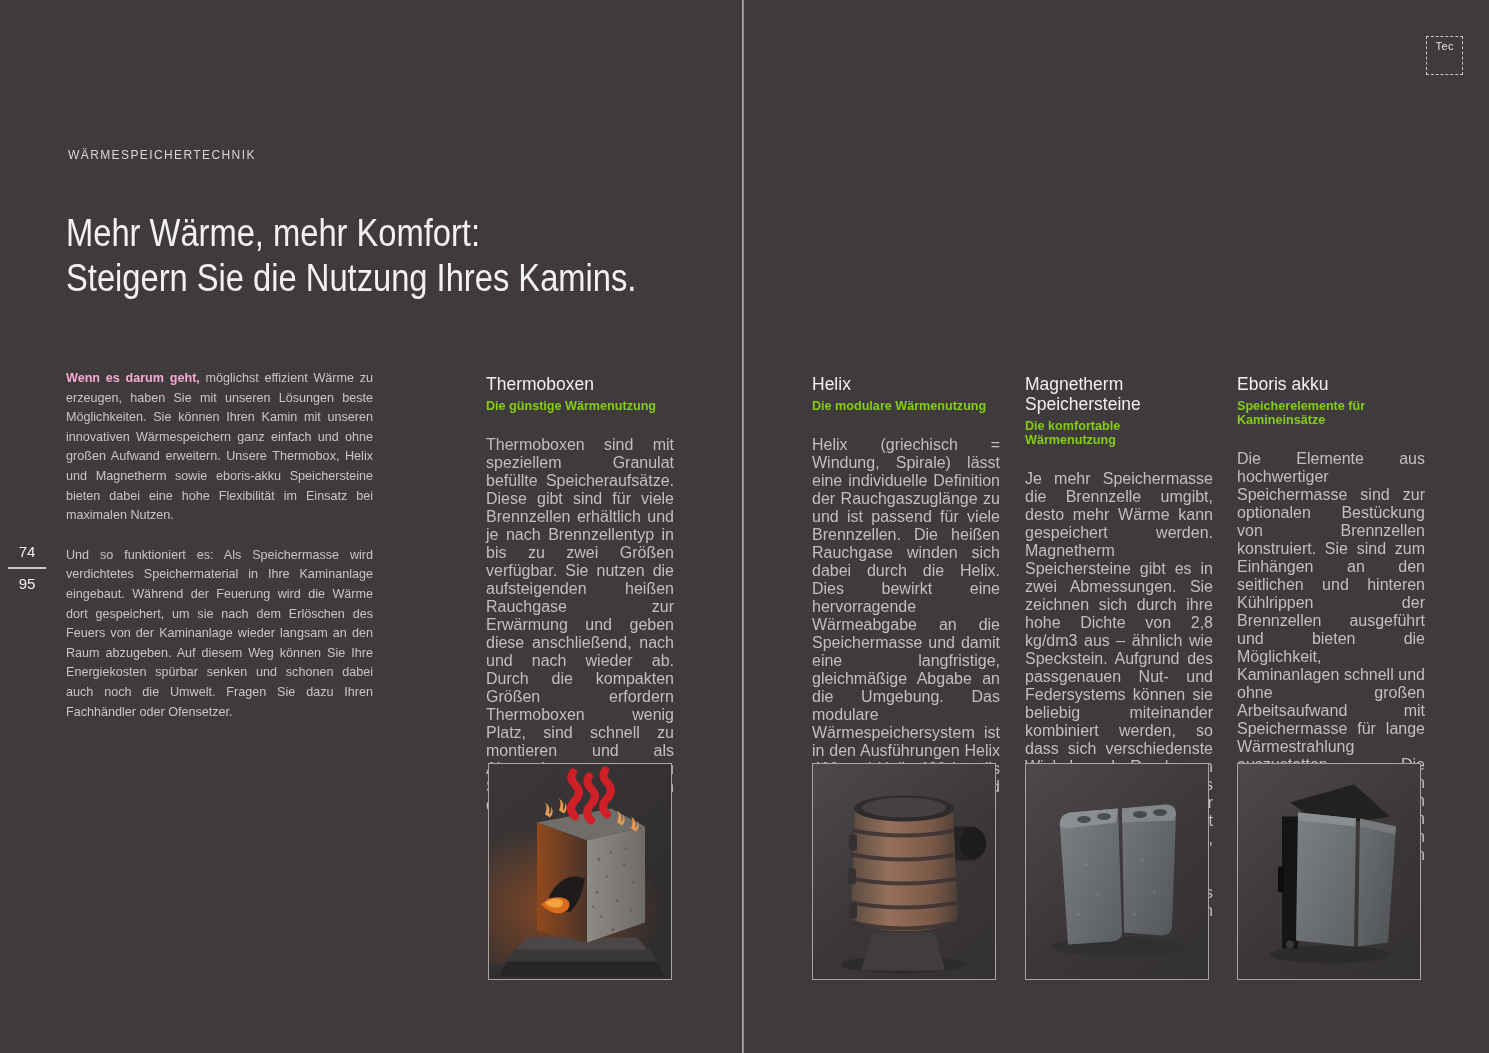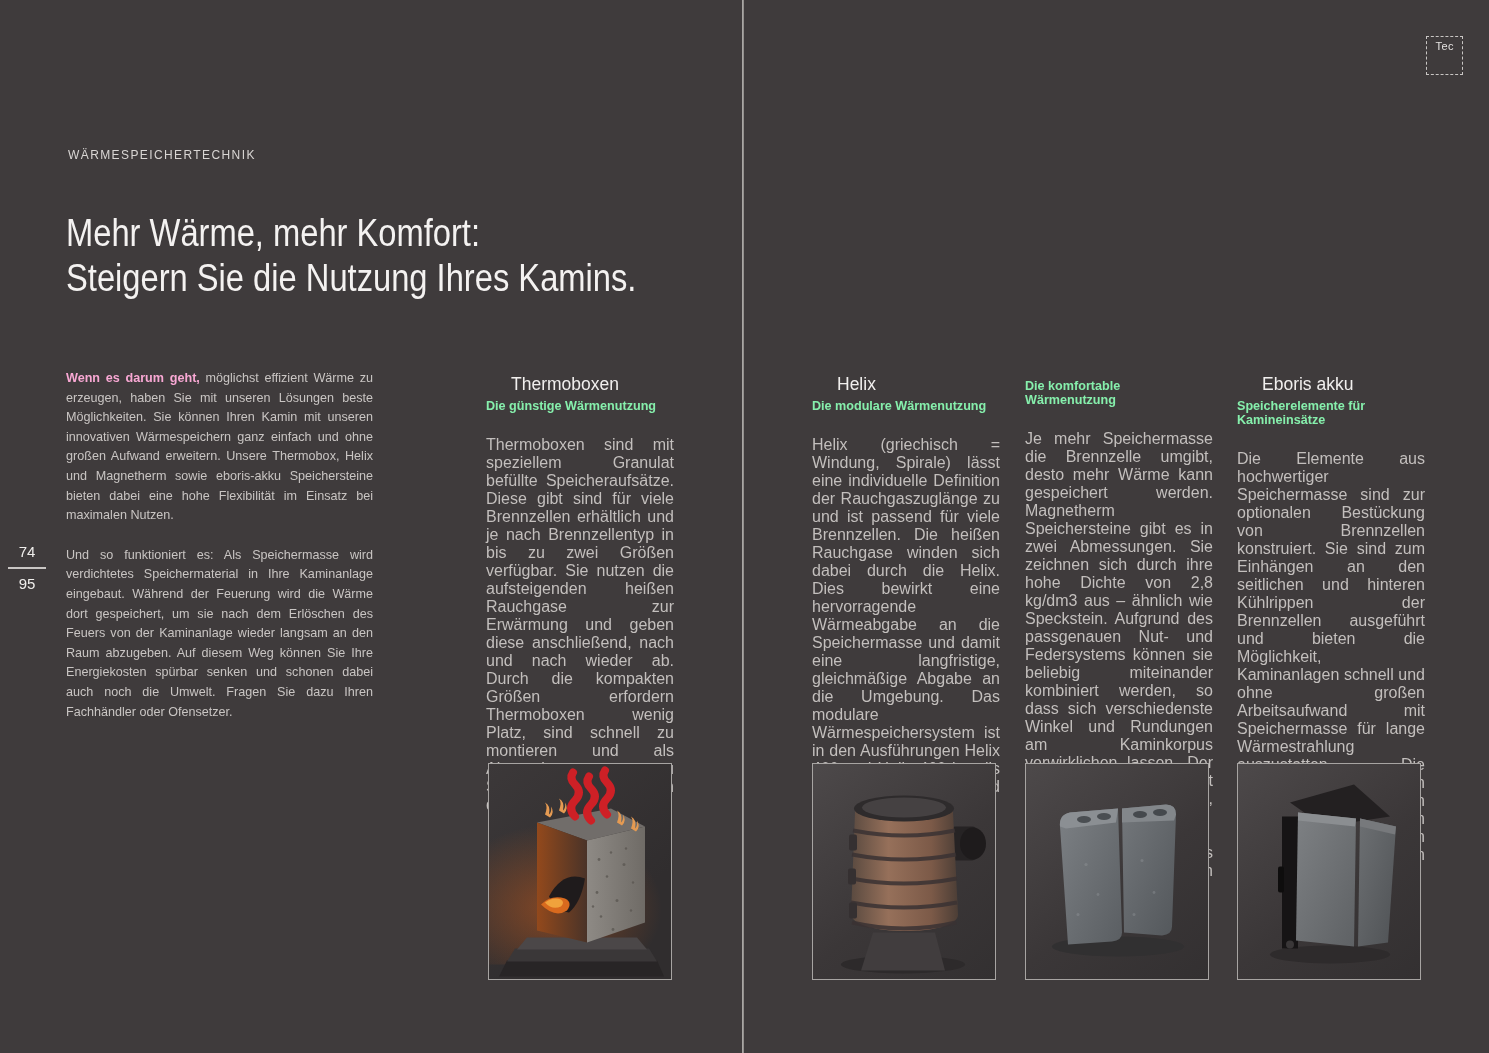--- a/index.html
+++ b/index.html
@@ -32,22 +32,22 @@
   .intro p{margin:0 0 20px 0;}
   .intro .lead{font-weight:bold;color:#f9a8d4;}
 
   
   .pagenum{left:6px;top:543px;width:42px;text-align:center;color:#f0eeec;
     font-size:15px;line-height:18px;}
   .pagenum .rule{height:2px;background:#c9c6c4;margin:6px 2px;}
 
   
   .pcol{top:374px;width:188px;color:#c3bfbd;}
-  .pcol .h{font-size:17.5px;color:#f1efee;font-weight:400;line-height:20px;margin-left:25px;}
-  .pcol .sub{font-size:12.6px;font-weight:bold;color:#86efac;margin-top:5px;}
+  .pcol .h{font-size:17.5px;color:#f1efee;font-weight:400;line-height:20px;}
+  .pcol .sub{font-size:12.6px;font-weight:bold;color:#84cc16;margin-top:5px;}
   .pcol .body{margin-top:23px;font-size:16px;line-height:18px;
     text-align:justify;hyphens:auto;}
   .c1{left:486px;} .c2{left:812px;} .c3{left:1025px;} .c4{left:1237px;}
 
   
   .pimg{top:763px;width:184px;height:217px;border:1px solid #a7a4a2;
     box-sizing:border-box;background:linear-gradient(140deg,#4d494a 0%,#3b3738 55%,#333031 100%);}
   .pimg svg{display:block;width:100%;height:100%;}
   .i1{left:488px;background:linear-gradient(140deg,#3c3839 0%,#302d2e 70%);}
   .i2{left:812px;} .i3{left:1025px;} .i4{left:1237px;}
@@ -82,20 +82,21 @@
   <div class="body">Thermoboxen sind mit speziellem Granulat befüllte Speicheraufsätze. Diese gibt sind für viele Brennzellen erhältlich und je nach Brennzellentyp in bis zu zwei Größen verfügbar. Sie nutzen die aufsteigenden heißen Rauchgase zur Erwärmung und geben diese anschließend, nach und nach wieder ab. Durch die kompakten Größen erfordern Thermoboxen wenig Platz, sind schnell zu montieren und als Alternative zu Speicherringen günstig in der Anschaffung.</div>
 </div>
 
 <div class="abs pcol c2">
   <div class="h">Helix</div>
   <div class="sub">Die modulare Wärmenutzung</div>
   <div class="body">Helix (griechisch = Windung, Spirale) lässt eine individuelle Definition der Rauchgaszuglänge zu und ist passend für viele Brennzellen. Die heißen Rauchgase winden sich dabei durch die Helix. Dies bewirkt eine hervorragende Wärmeabgabe an die Speichermasse und damit eine langfristige, gleichmäßige Abgabe an die Umgebung. Das modulare Wärmespeichersystem ist in den Ausführungen Helix 400 und Helix 460 jeweils in den Größen S, M, L und XL erhältlich.</div>
 </div>
 
 <div class="abs pcol c3">
+  <div class="h">Magnetherm Speichersteine</div>
   <div class="sub">Die komfortable Wärmenutzung</div>
   <div class="body">Je mehr Speichermasse die Brennzelle umgibt, desto mehr Wärme kann gespeichert werden. Magnetherm Speichersteine gibt es in zwei Abmessungen. Sie zeichnen sich durch ihre hohe Dichte von 2,8 kg/dm3 aus – ähnlich wie Speckstein. Aufgrund des passgenauen Nut- und Federsystems können sie beliebig miteinander kombiniert werden, so dass sich verschiedenste Winkel und Rundungen am Kaminkorpus verwirklichen lassen. Der Einsatzbereich erstreckt sich von Warmluftanlagen, Kombianlagen Speicher/Warmluft, Hypokausten-anlagen bis hin zu geschlossenen Anlagen.</div>
 </div>
 
 <div class="abs pcol c4">
   <div class="h">Eboris akku</div>
   <div class="sub">Speicherelemente für Kamineinsätze</div>
   <div class="body">Die Elemente aus hochwertiger Speichermasse sind zur optionalen Bestückung von Brennzellen konstruiert. Sie sind zum Einhängen an den seitlichen und hinteren Kühlrippen der Brennzellen ausgeführt und bieten die Möglichkeit, Kaminanlagen schnell und ohne großen Arbeitsaufwand mit Speichermasse für lange Wärmestrahlung auszustatten. Die Speicherelemente sind in zwei Breitenausführungen erhältlich. Mit diesen Speichersteinen kann Wärme bis zu 10 Stunden gespeichert werden.</div>
 </div>
 

